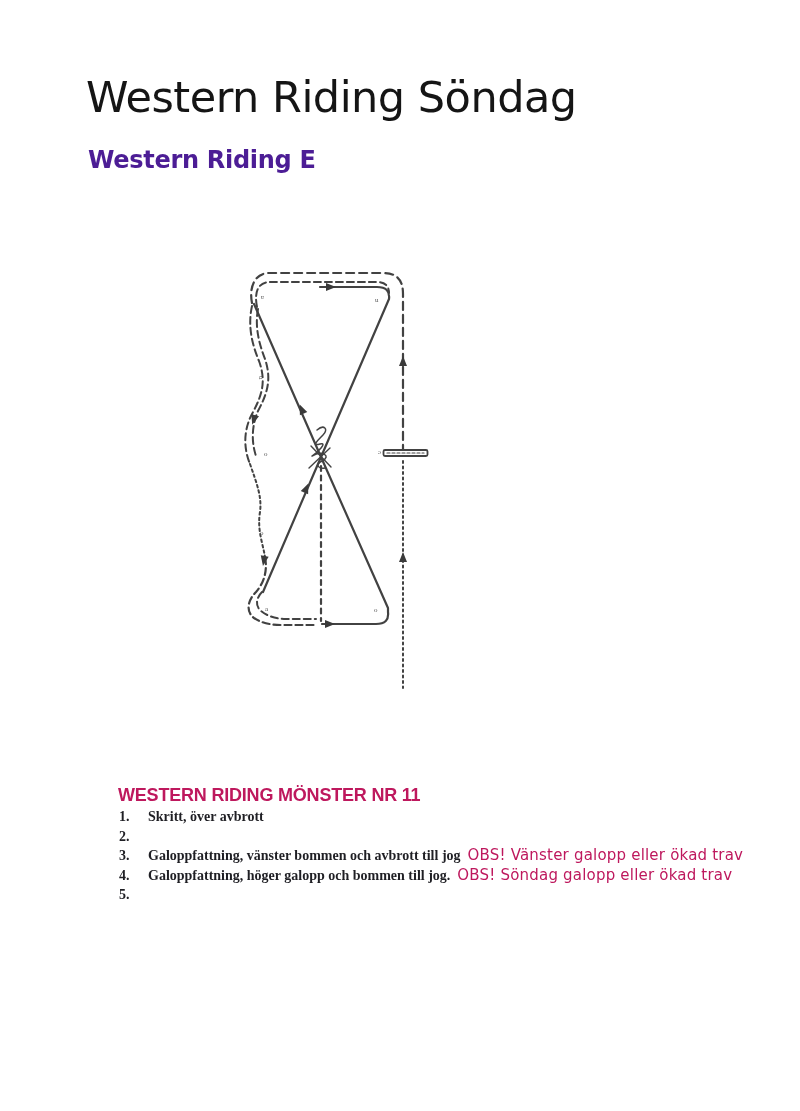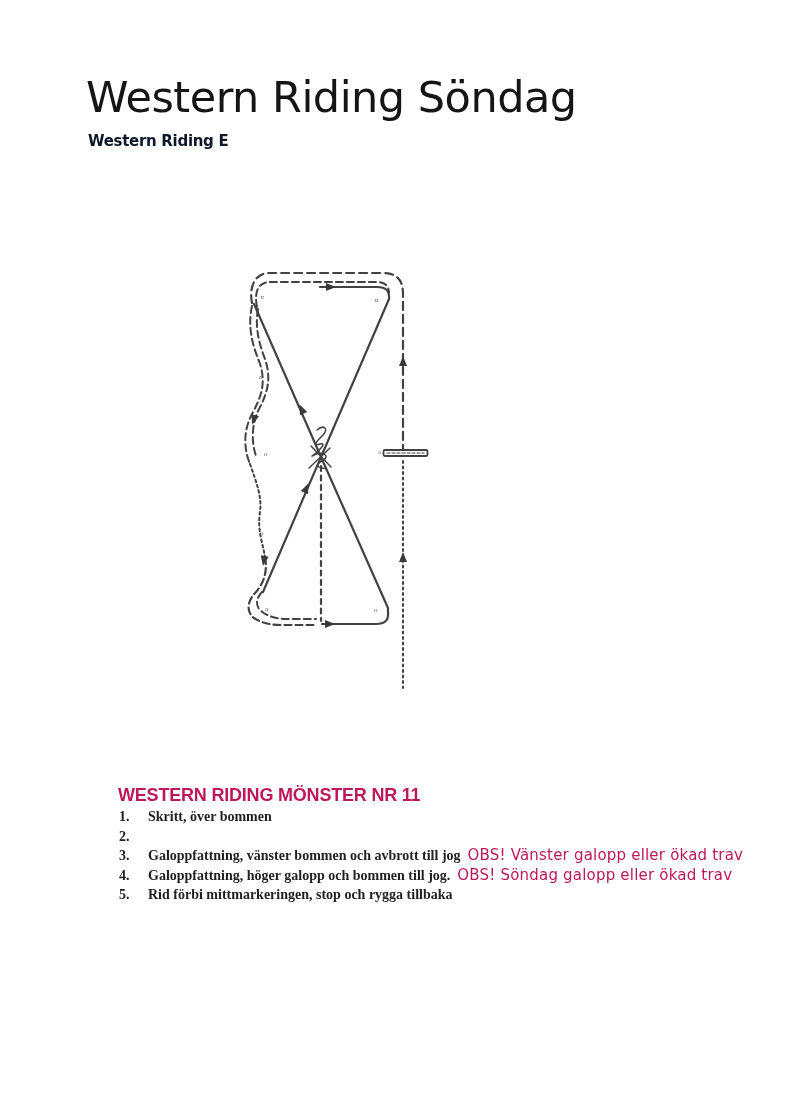--- a/index.html
+++ b/index.html
@@ -1,21 +1,21 @@
 <!DOCTYPE html>
 <html><head>
 <meta charset="utf-8">
 <style>
   html,body{margin:0;padding:0;background:#ffffff;}
   #page{position:relative;width:800px;height:999px;background:#ffffff;overflow:hidden;
         font-family:"Liberation Sans",sans-serif;}
   .title{position:absolute;left:86px;top:72px;font-family:"DejaVu Sans",sans-serif;
          font-size:43px;font-weight:normal;letter-spacing:-0.5px;color:#151515;white-space:nowrap;}
-  .subtitle{position:absolute;left:88px;top:132px;font-family:"DejaVu Sans",sans-serif;
-            font-size:15px;font-weight:bold;letter-spacing:-0.3px;color:#0f172a;white-space:nowrap;}
+  .subtitle{position:absolute;left:88px;top:146px;font-family:"DejaVu Sans",sans-serif;
+            font-size:24px;font-weight:bold;letter-spacing:-0.3px;color:#4c1d95;white-space:nowrap;}
   #diagram{position:absolute;left:225px;top:255px;width:215px;height:445px;}
   .sec-heading{position:absolute;left:118px;top:785px;font-family:"Liberation Sans","DejaVu Sans",sans-serif;
                font-size:18px;font-weight:bold;letter-spacing:-0.2px;color:#be185d;white-space:nowrap;}
   .pattern-list{position:absolute;left:119px;top:807px;font-family:"Liberation Serif","DejaVu Serif",serif;
                 font-size:14px;font-weight:bold;color:#1f1f24;line-height:19.5px;}
   .row{display:flex;white-space:nowrap;}
   .row .num{width:29px;flex:0 0 29px;}
   .row .txt{white-space:nowrap;}
   .row .note{font-family:"DejaVu Sans","Liberation Sans",sans-serif;font-weight:normal;
              font-size:15px;letter-spacing:0.2px;margin-left:7px;color:#be185d;}
@@ -80,34 +80,33 @@
       <text x="374" y="612">o</text>
       <text x="377" y="459" transform="rotate(180 379 455)">c</text>
     </g>
   </svg>
 
   <div class="sec-heading">WESTERN RIDING MÖNSTER NR 11</div>
 
   <div class="pattern-list">
     <div class="row">
       <span class="num">1.</span>
-      <span class="txt">Skritt, över bommen</span>
+      <span class="txt">Skritt, över avbrott</span>
     </div>
     <div class="row">
       <span class="num">2.</span>
     </div>
     <div class="row">
       <span class="num">3.</span>
       <span class="txt">Galoppfattning, vänster bommen och avbrott till jog</span>
       <span class="note">OBS! Vänster galopp eller ökad trav</span>
     </div>
     <div class="row">
       <span class="num">4.</span>
       <span class="txt">Galoppfattning, höger galopp och bommen till jog.</span>
       <span class="note">OBS! Söndag galopp eller ökad trav</span>
     </div>
     <div class="row">
       <span class="num">5.</span>
-      <span class="txt">Rid förbi mittmarkeringen, stop och rygga tillbaka</span>
     </div>
   </div>
 
 </div>
 
 </body></html>

